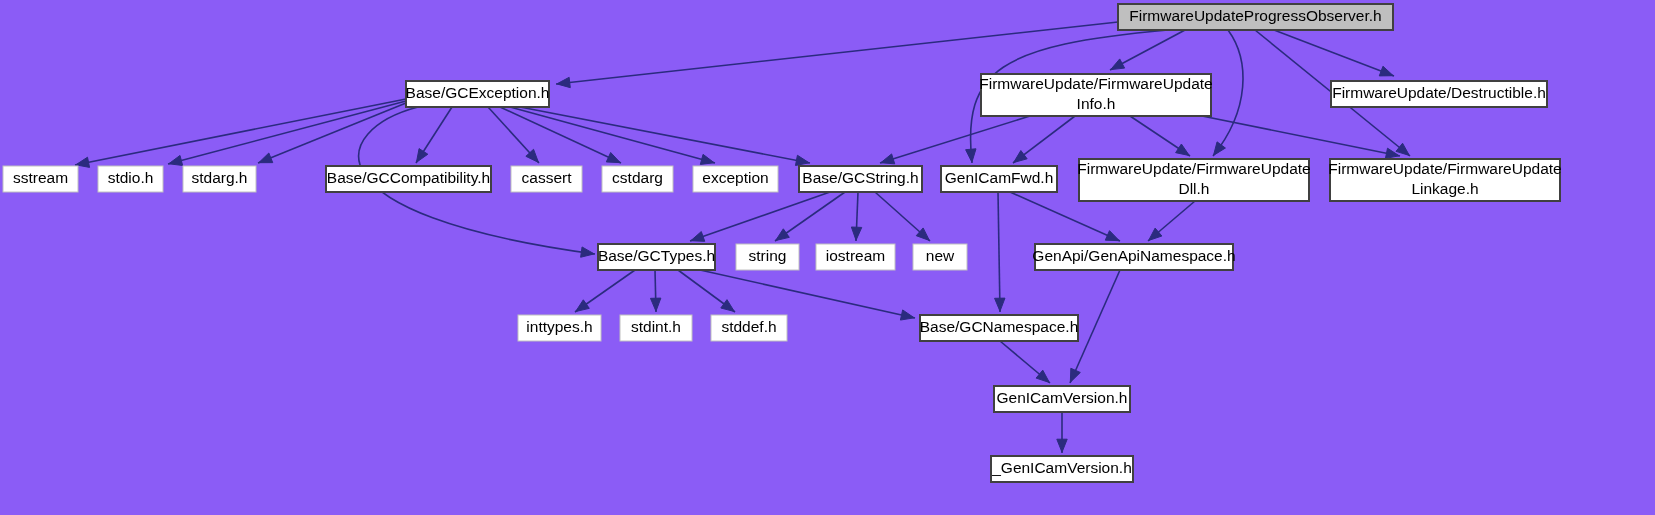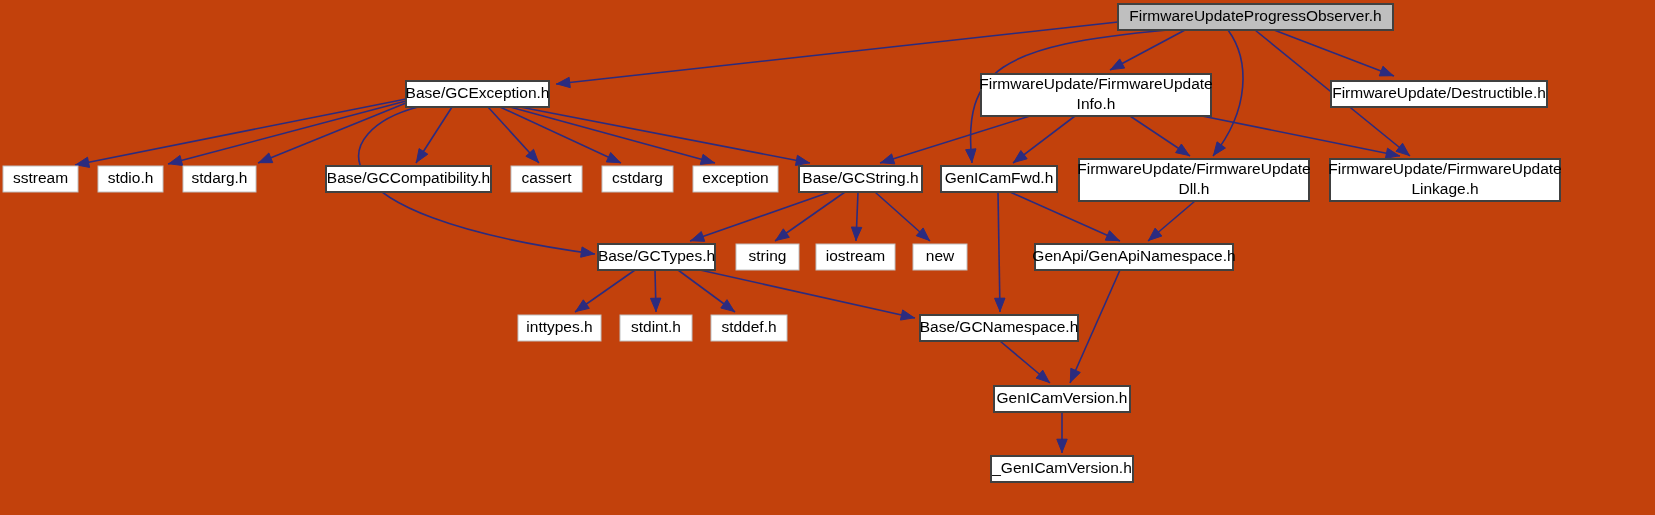--- a/index.html
+++ b/index.html
@@ -4,21 +4,21 @@
 <style>
   html, body {
     margin: 0;
     padding: 0;
     background: #ffffff;
   }
   #graph-root {
     position: relative;
     width: 1655px;
     height: 515px;
-    background: #c2410c;
+    background: #8b5cf6;
     font-family: "Liberation Sans", sans-serif;
   }
   svg#dep-graph {
     display: block;
     width: 1655px;
     height: 515px;
   }
   .node-box {
     fill: #ffffff;
     stroke: #c0c0c0;

